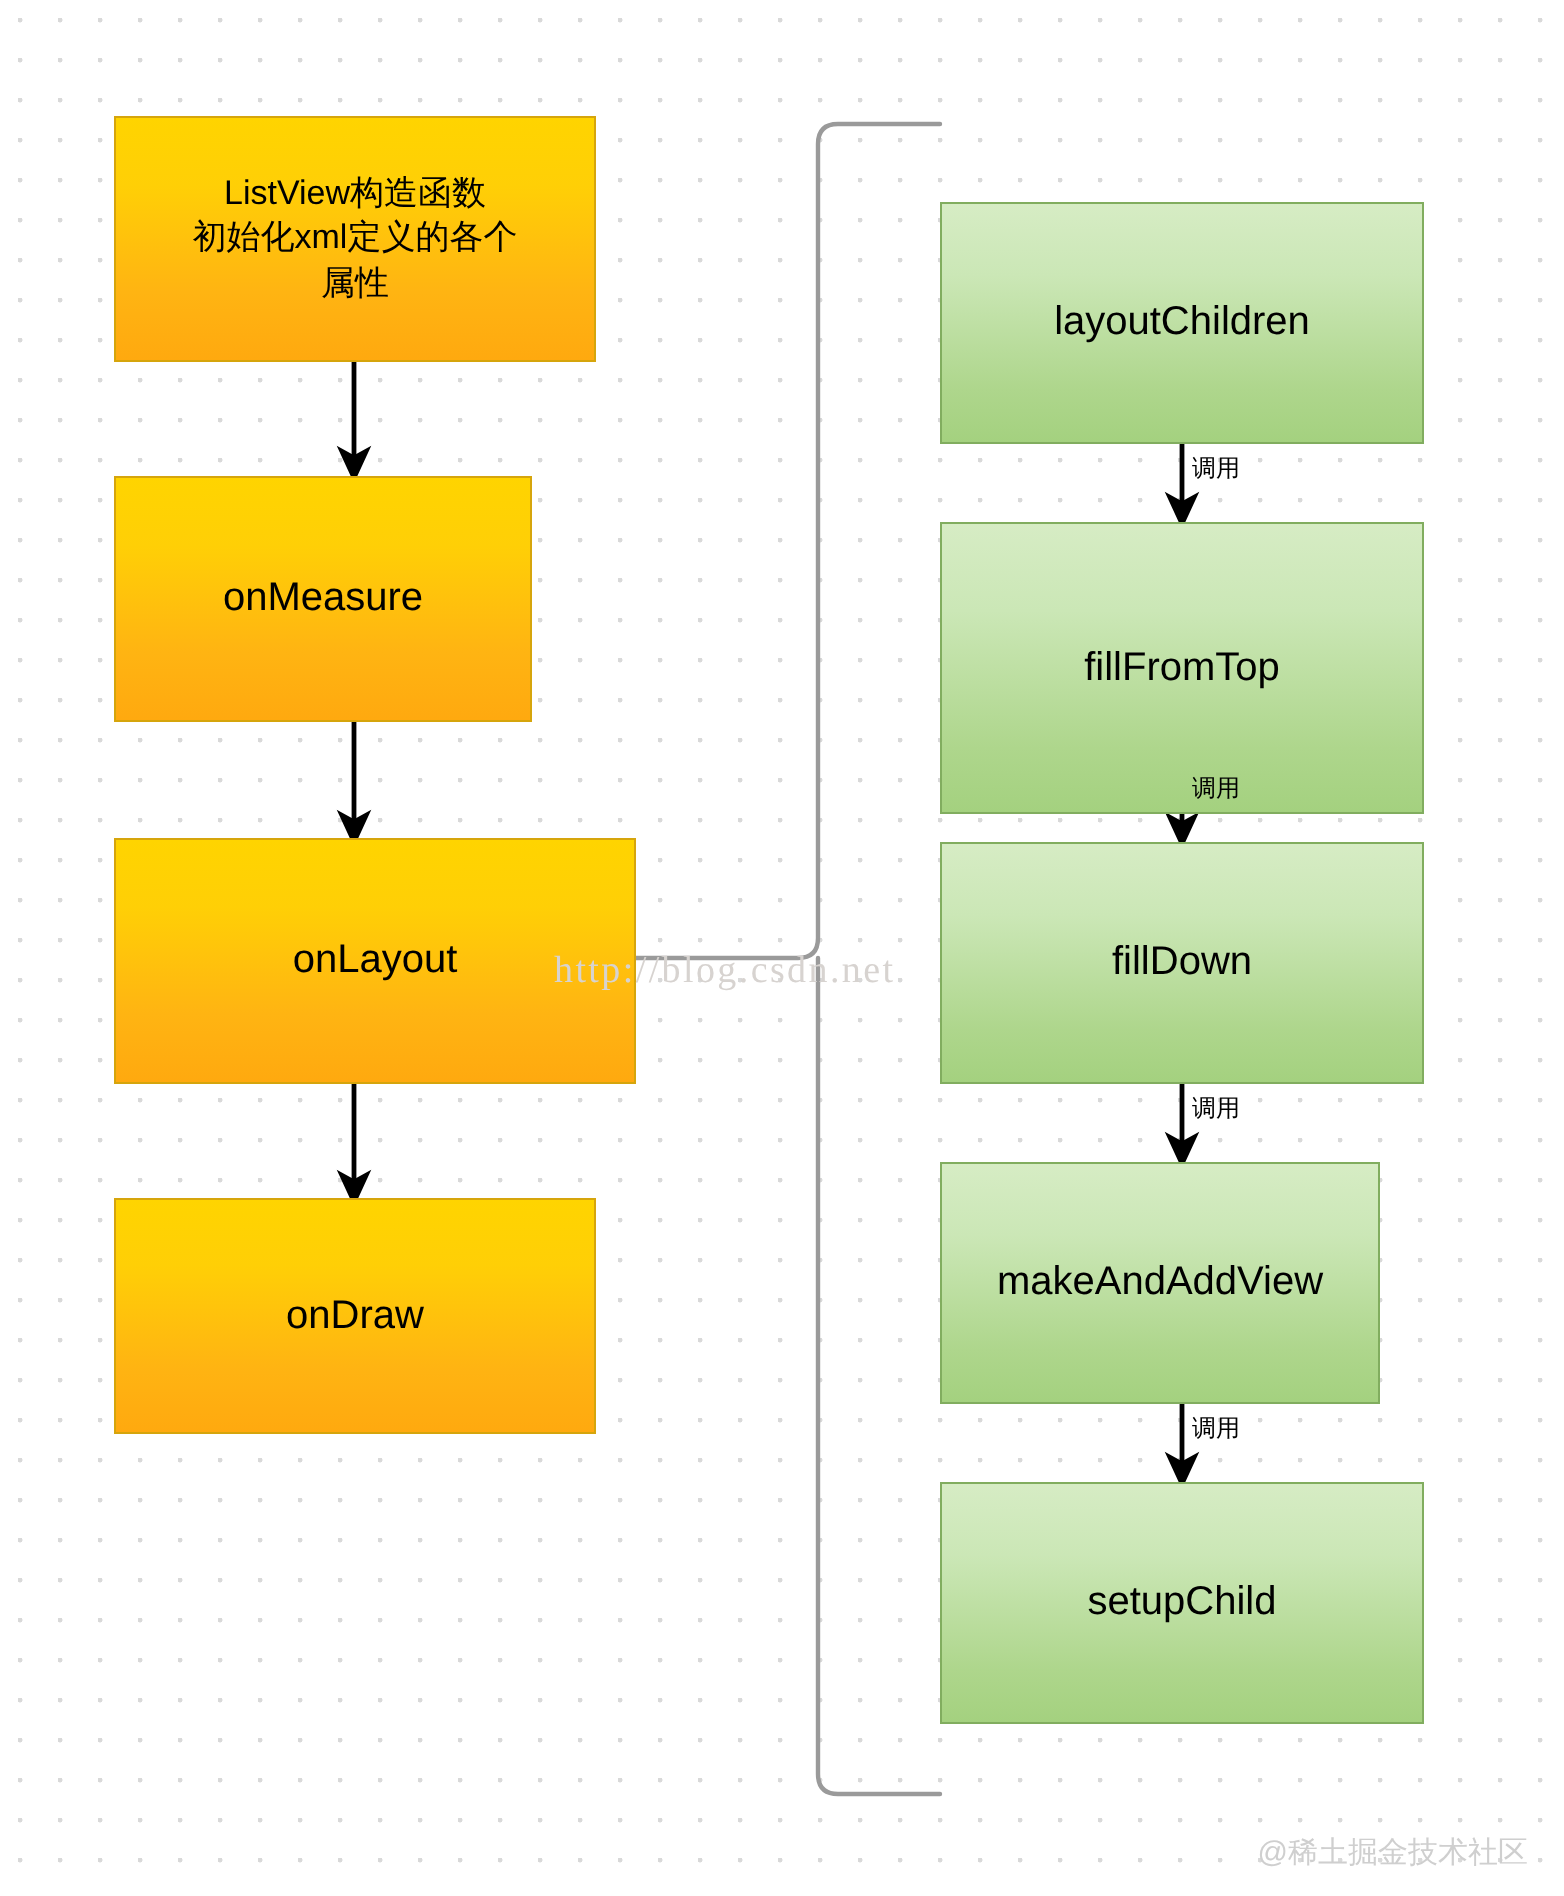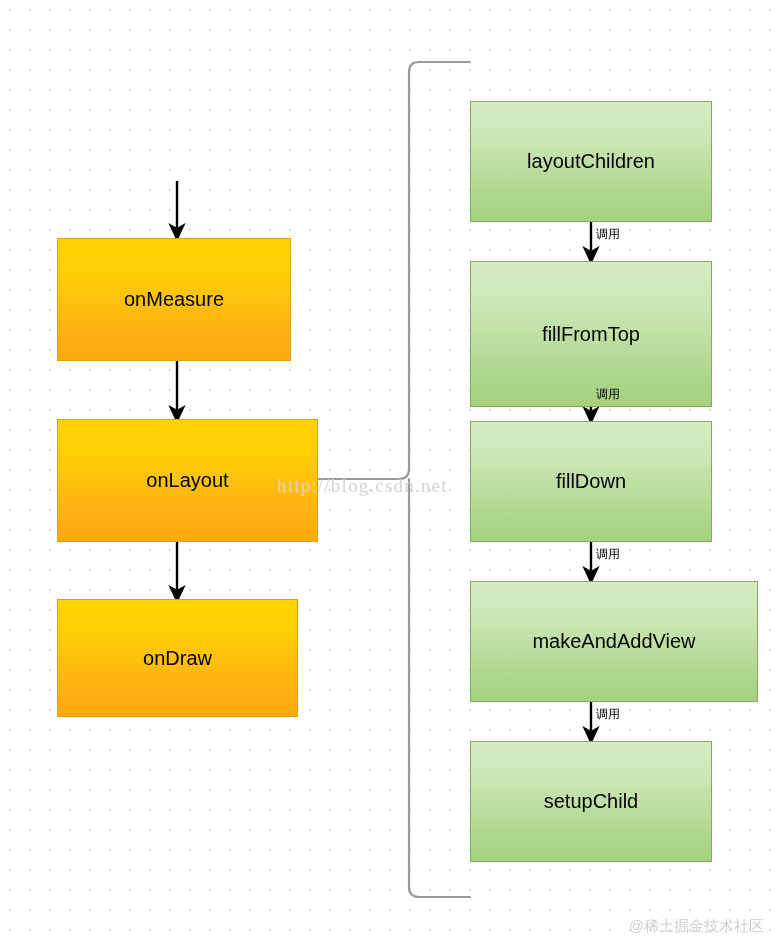--- a/index.html
+++ b/index.html
@@ -111,22 +111,27 @@
 
     <line x1="591" y1="222" x2="591" y2="255" stroke="#000000" stroke-width="2.4" marker-end="url(#arrowhead)"></line>
     <line x1="591" y1="382" x2="591" y2="415" stroke="#000000" stroke-width="2.4" marker-end="url(#arrowhead)"></line>
     <line x1="591" y1="542" x2="591" y2="575" stroke="#000000" stroke-width="2.4" marker-end="url(#arrowhead)"></line>
     <line x1="591" y1="702" x2="591" y2="735" stroke="#000000" stroke-width="2.4" marker-end="url(#arrowhead)"></line>
 
     <path d="M 470 62 L 419 62 Q 409 62 409 72 L 409 469 Q 409 479 399 479
              L 308 479 M 409 479 Q 409 479 409 489 L 409 887 Q 409 897 419 897 L 470 897" fill="none" stroke="#9a9a9a" stroke-width="2.2" stroke-linecap="round" stroke-linejoin="round"></path>
   </svg>
 
+  <div class="node node-orange multiline" style="left:57px; top:58px; width:241px; height:123px;">
+    <span class="label">ListView构造函数
+初始化xml定义的各个
+属性</span>
+  </div>
 
-  <div class="node node-orange" style="left:57px; top:238px; width:234px; height:123px;">
+  <div class="node node-orange" style="left:57px; top:238px; width:209px; height:123px;">
     <span class="label">onMeasure</span>
   </div>
 
   <div class="node node-orange" style="left:57px; top:419px; width:261px; height:123px;">
     <span class="label">onLayout</span>
   </div>
 
   <div class="node node-orange" style="left:57px; top:599px; width:241px; height:118px;">
     <span class="label">onDraw</span>
   </div>
@@ -136,21 +141,21 @@
   </div>
 
   <div class="node node-green" style="left:470px; top:261px; width:242px; height:146px;">
     <span class="label">fillFromTop</span>
   </div>
 
   <div class="node node-green" style="left:470px; top:421px; width:242px; height:121px;">
     <span class="label">fillDown</span>
   </div>
 
-  <div class="node node-green" style="left:470px; top:581px; width:288px; height:121px;">
+  <div class="node node-green" style="left:470px; top:581px; width:220px; height:121px;">
     <span class="label">makeAndAddView</span>
   </div>
 
   <div class="node node-green" style="left:470px; top:741px; width:242px; height:121px;align-items:center;">
     <span class="label">setupChild</span>
   </div>
 
   <div class="edge-label" style="left:596px; top:228px;">调用</div>
   <div class="edge-label" style="left:596px; top:388px;">调用</div>
   <div class="edge-label" style="left:596px; top:548px;">调用</div>

